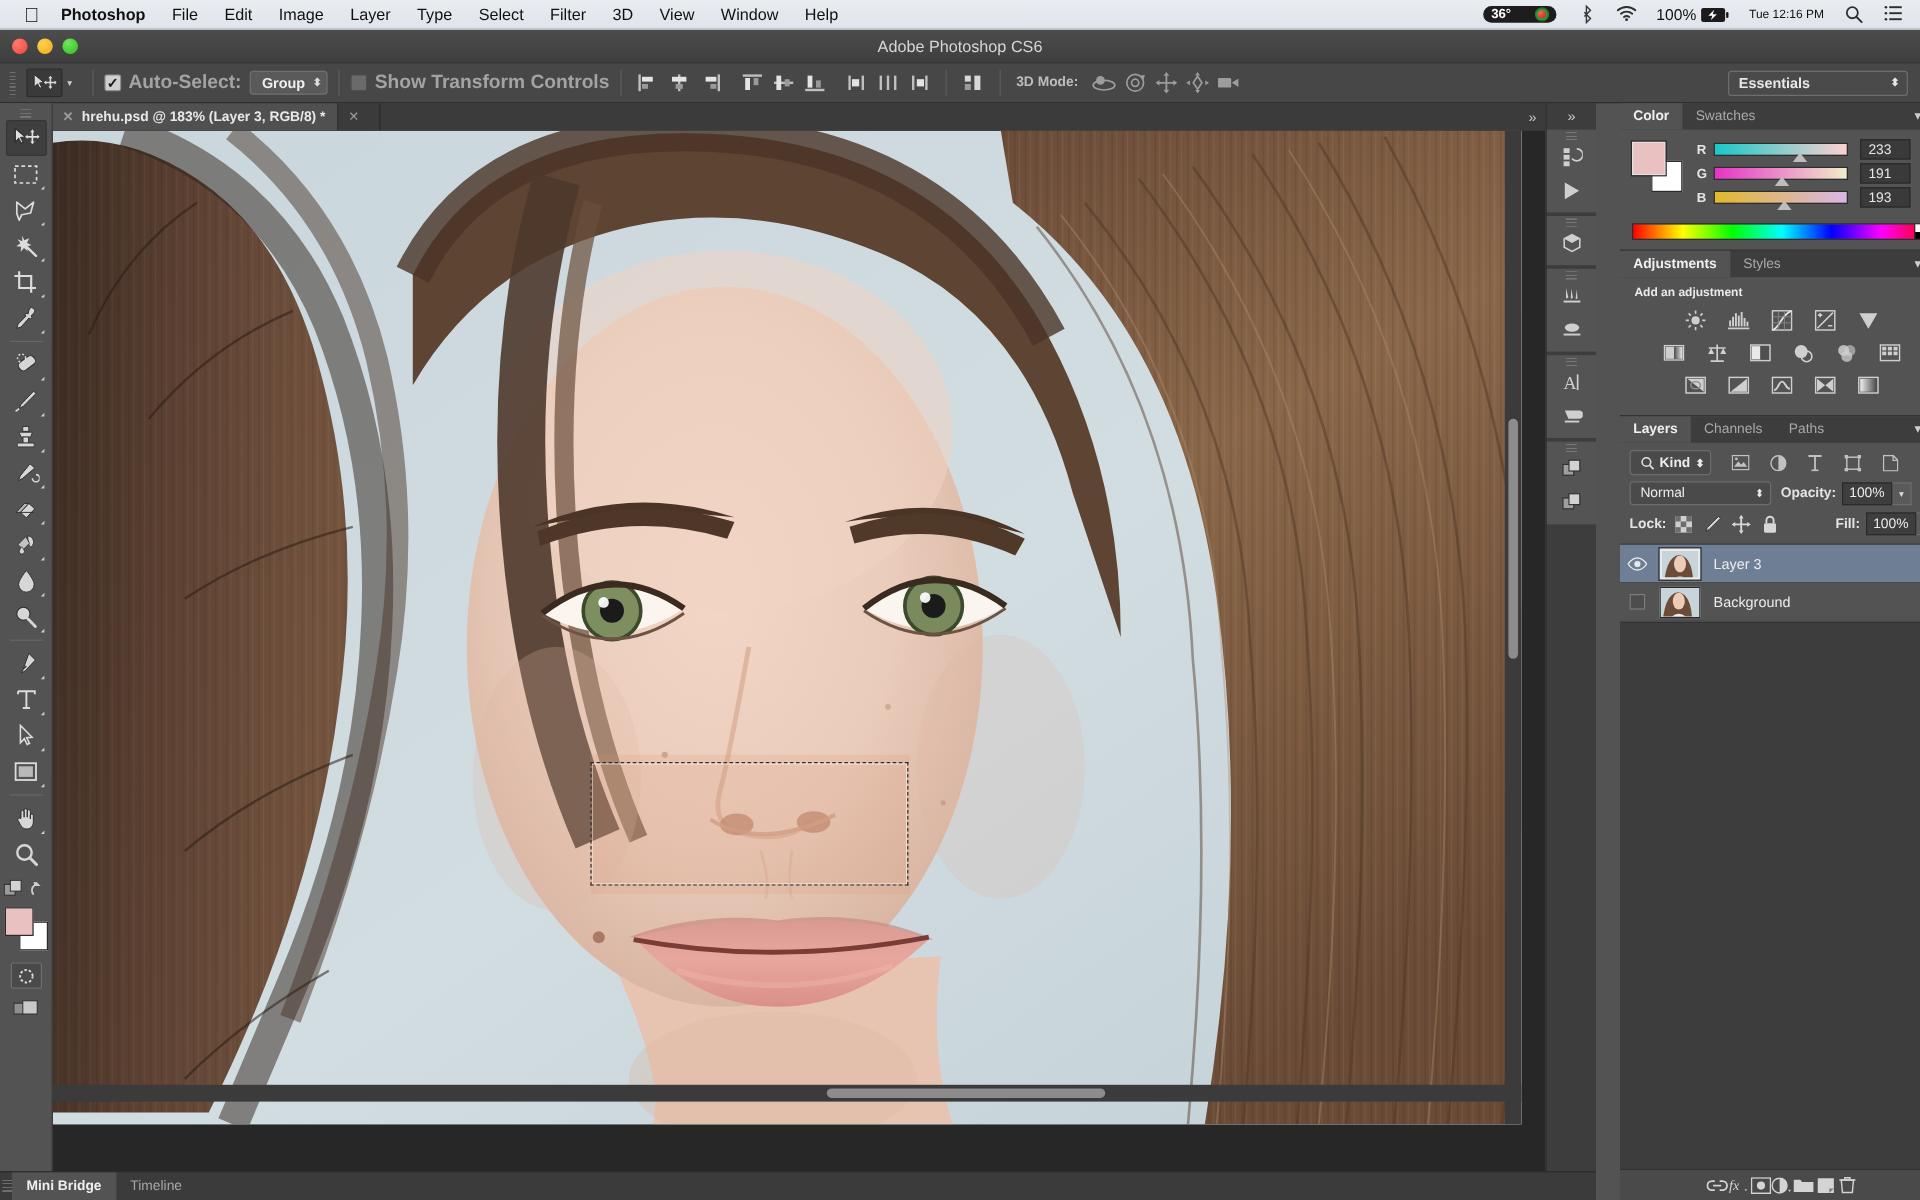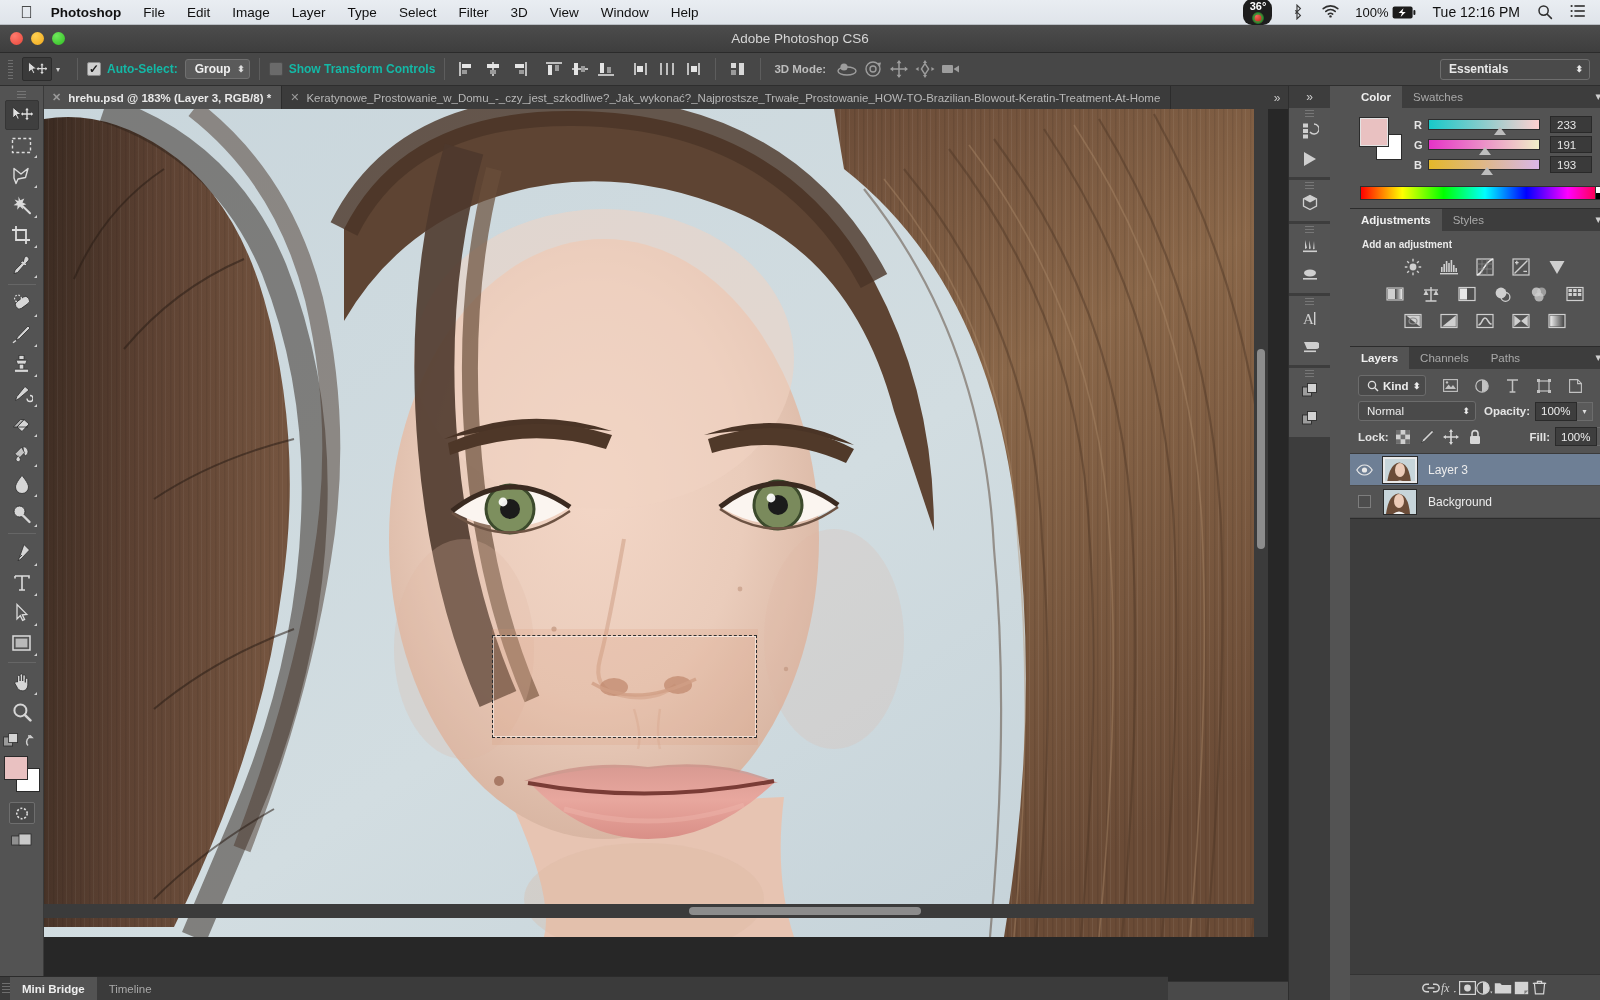--- a/index.html
+++ b/index.html
@@ -17,21 +17,21 @@
     border-bottom:1px solid #b9bec4;
     display:flex; align-items:center; color:#101010; font-size:14px;
   }
   #mac-menubar .apple{ margin-left:20px; margin-right:18px; font-size:17px; line-height:1; }
   #mac-menubar .mi{ margin-right:22px; font-size:13.5px; white-space:nowrap; }
   #mac-menubar .mi.bold{ font-weight:bold; }
   #mac-menubar .right{ margin-left:auto; display:flex; align-items:center; padding-right:14px; }
   #mac-menubar .right>*{ margin-left:17px; }
   .temp-pill{
     background:#1d1d1d; color:#fff; border-radius:9px; padding:1px 6px 1px 7px;
-    font-size:11px; font-weight:bold; display:flex; align-items:center; gap:0;flex-direction:column;
+    font-size:11px; font-weight:bold; display:flex; align-items:center; gap:20px;
   }
   .temp-dot{ width:12px;height:12px;border-radius:50%;
     background:radial-gradient(circle at 35% 32%,#f26a5c,#c42a1c 70%);
     border:1px solid #1a7a2a; box-shadow:inset 0 0 0 1.5px #2a9c3a; }
   .mb-ico{ width:16px;height:16px; display:inline-block; }
   .batt{ display:flex;align-items:center;gap:3px;font-size:13px; }
 
   
   #ps-titlebar{
     position:absolute; left:0; top:25px; width:1600px; height:28px;
@@ -55,21 +55,21 @@
   .grip{ width:9px;height:24px; margin:0 5px 0 6px;
     background-image:repeating-linear-gradient(to bottom,#6e6e6e 0 1px,transparent 1px 3px);
     background-size:5px 100%; background-repeat:no-repeat; background-position:2px 3px; }
   .ob-tool{ width:30px;height:24px; background:#3a3a3a; border:1px solid #2c2c2c; border-radius:2px;
     display:flex;align-items:center;justify-content:center; margin-left:2px;}
   .ob-caret{ margin:0 8px 0 4px; font-size:8px; color:#cfcfcf; }
   .ob-div{ width:1px;height:22px;background:#5d5d5d;margin:0 9px; }
   .ob-check{ width:14px;height:14px;background:#cfcfcf;border:1px solid #8e8e8e;border-radius:2px;
     display:flex;align-items:center;justify-content:center;color:#1c1c1c;font-size:12px;font-weight:bold;}
   .ob-check.off{ background:#6a6a6a; border-color:#4e4e4e; color:transparent; }
-  .ob-label{ margin-left:6px; font-weight:bold; font-size:12px; color:#14b8a6; }
+  .ob-label{ margin-left:6px; font-weight:bold; font-size:16px; color:#a3a3a3; }
   .ob-select{ margin-left:7px; background:#5a5a5a; border:1px solid #707070; border-radius:3px;
     height:20px; padding:0 18px 0 9px; display:flex;align-items:center; font-size:12px;
     font-weight:bold; color:#f0f0f0; position:relative; }
   .ob-select:after{ content:"⬍"; position:absolute; right:4px; font-size:9px; color:#ddd; }
   .align-ico{ width:22px;height:22px; display:flex;align-items:center;justify-content:center; margin:0 2px; }
   .mode3d{ font-weight:bold;font-size:11.5px;color:#bdbdbd;margin:0 8px 0 4px; }
   .ws-select{
     position:absolute; right:10px; background:#4a4a4a; border:1px solid #6d6d6d; border-radius:3px;
     height:21px; width:150px; display:flex;align-items:center; padding:0 8px; font-size:12px;
     font-weight:bold; color:#e8e8e8; }
@@ -144,21 +144,21 @@
     display:flex; align-items:center; color:#dcdcdc; font-size:11px;
   }
   #statusbar .zoom{ width:68px; padding-left:8px; font-weight:bold; }
   #statusbar .sb-div{ width:1px;height:15px;background:#606060; }
   #statusbar .prev{ width:30px; display:flex;align-items:center;justify-content:center; }
   #statusbar .doc{ padding:0 10px; font-weight:bold; }
   #statusbar .arrow{ margin-left:6px; }
 
   
   #mbbar{
-    position:absolute; left:0; bottom:0; width:1168px; height:24px;
+    position:absolute; left:0; bottom:0; width:1330px; height:24px;
     background:#3b3b3b; border-top:1px solid #2b2b2b; display:flex; align-items:stretch;
   }
   #mbbar .g{ width:10px; background-image:repeating-linear-gradient(to bottom,#6e6e6e 0 1px,transparent 1px 3px);
     background-size:9px 11px;background-repeat:no-repeat;background-position:2px 6px; }
   #mbbar .mbtab{ display:flex;align-items:center;padding:0 12px;font-size:11.5px;color:#a8a8a8; }
   #mbbar .mbtab.active{ background:#535353; color:#efefef; font-weight:bold; }
 
   
   #icondock{
     position:absolute; left:1288px; top:86px; width:42px; height:914px;
@@ -289,21 +289,21 @@
     <span class="batt">
       <span>100%</span>
       <span>
         <svg width="24" height="13" viewBox="0 0 24 13">
           <rect x="0.6" y="0.6" width="20" height="11.8" rx="2" fill="#1b1b1b"></rect>
           <rect x="21.4" y="4" width="2" height="5" rx="1" fill="#1b1b1b"></rect>
           <path d="M11.5 2.2 6.6 7.1h3.4l-1.4 3.8 5.1-5h-3.4z" fill="#fff"></path>
         </svg>
       </span>
     </span>
-    <span style="font-size:14px">Tue 12:16 PM</span>
+    <span style="font-size:10px">Tue 12:16 PM</span>
     <span class="mb-ico">
       <svg width="16" height="16" viewBox="0 0 16 16">
           <circle cx="6.6" cy="6.6" r="4.6" fill="none" stroke="#2f2f2f" stroke-width="1.5"></circle>
           <path d="M10.2 10.2 14.4 14.4" stroke="#2f2f2f" stroke-width="1.6" stroke-linecap="round"></path>
         </svg>
     </span>
     <span class="mb-ico">
       <svg width="16" height="14" viewBox="0 0 16 14">
         <circle cx="1.6" cy="2" r="1.1" fill="#2f2f2f"></circle>
           <rect x="4.4" y="1.2" width="10.4" height="1.6" fill="#2f2f2f"></rect>
@@ -461,21 +461,20 @@
   <span class="ws-select">Essentials</span>
 </div>
 
 <div id="tabbar">
   <div class="doctab active">
     <span class="tabx">✕</span>
     <span>hrehu.psd @ 183% (Layer 3, RGB/8) *</span>
   </div>
   <div class="doctab">
     <span class="tabx">✕</span>
-    <span>Keratynowe_Prostowanie_w_Domu_-_czy_jest_szkodliwe?_Jak_wykonać?_Najprostsze_Trwałe_Prostowanie_HOW-TO-Brazilian-Blowout-Keratin-Treatment-At-Home</span>
   </div>
   <div class="tab-overflow">»</div>
 </div>
 
 <div id="toolbar">
   <div class="tb-grip"></div>
 
   <div class="tool sel">
     <svg width="22" height="19" viewBox="0 0 22 19">
       <path d="M1.8 1.2 1.8 12.2 4.6 9.4 6.6 13.4 8.3 12.5 6.3 8.6 10.2 8.3z" fill="#e0e0e0" stroke="#2c2c2c" stroke-width=".9"></path>

